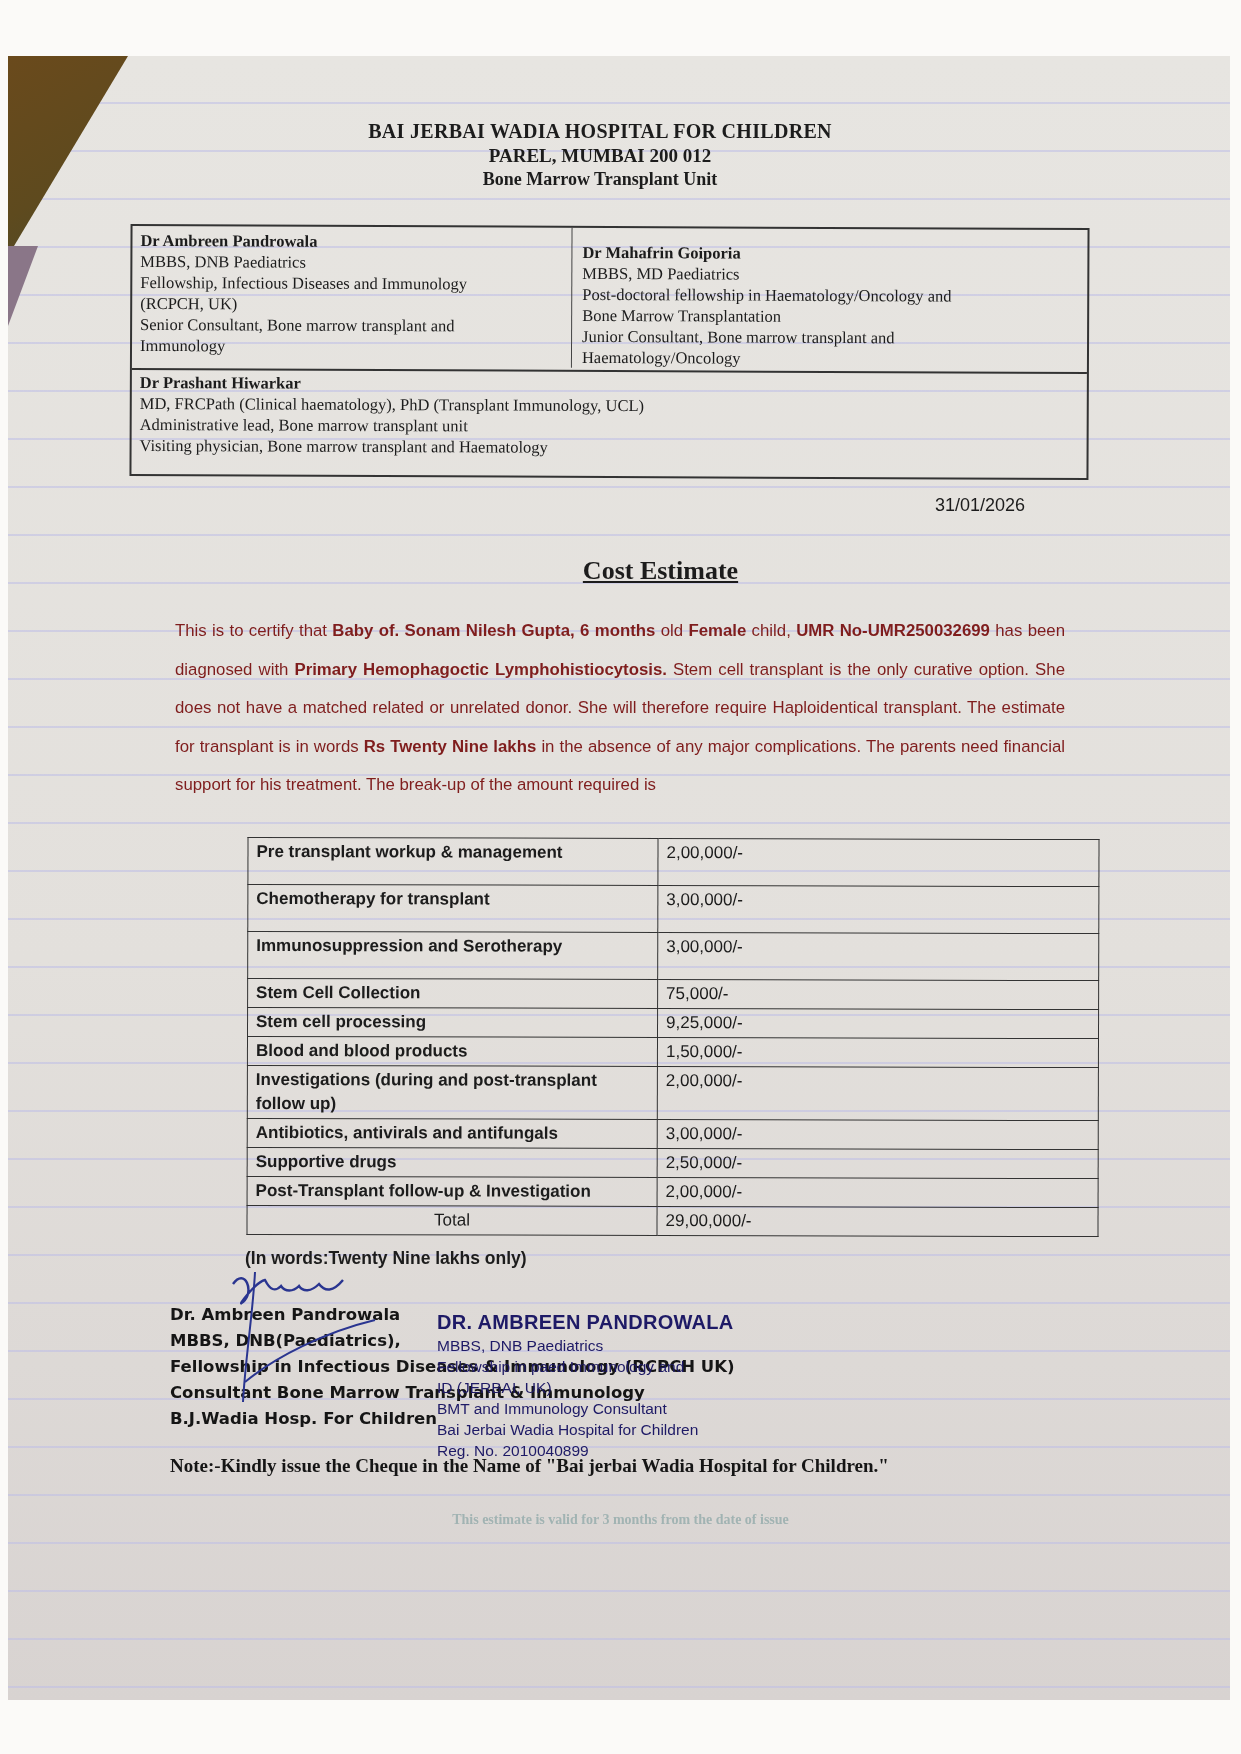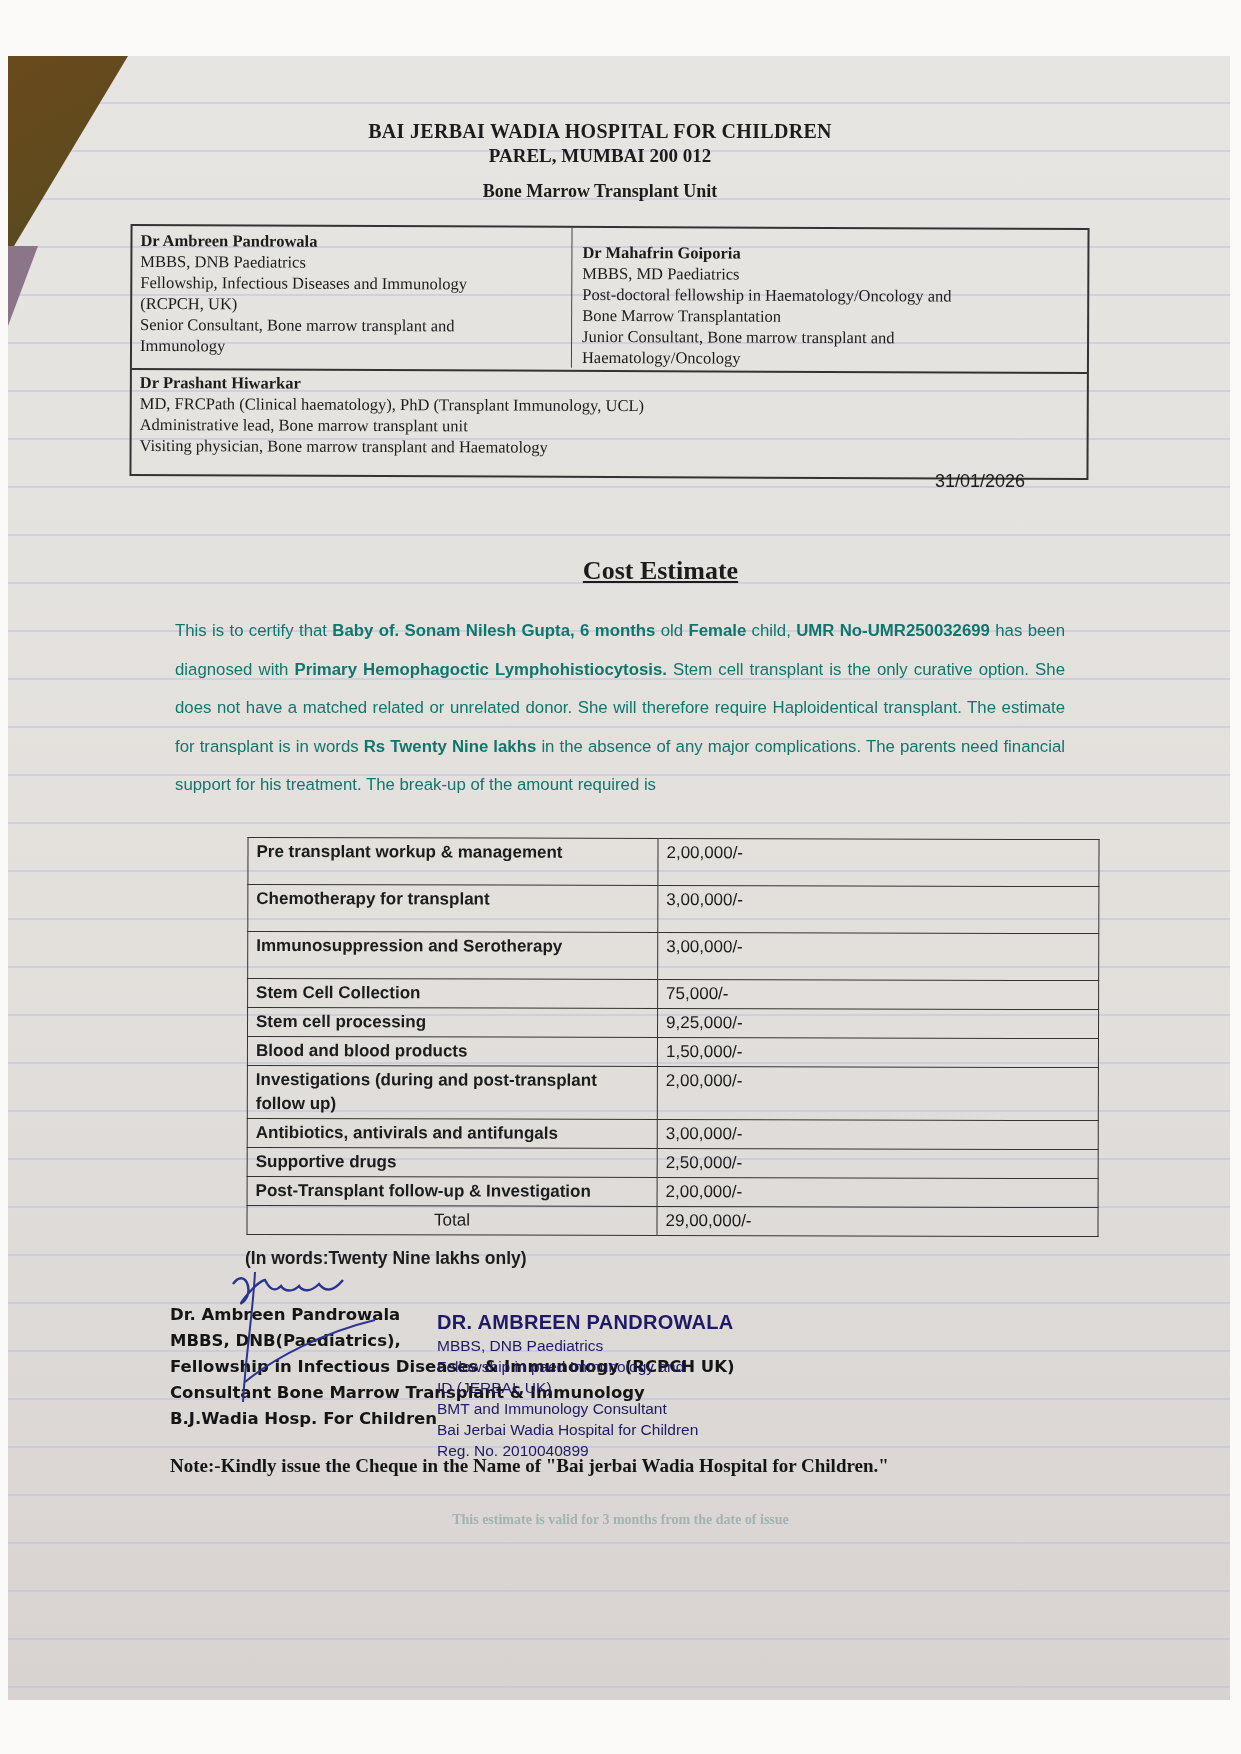--- a/index.html
+++ b/index.html
@@ -23,32 +23,32 @@
     clip-path: polygon(0 0, 100% 0, 0 100%);
   }
   .corner-fold2 {
     position:absolute; left:0; top:190px; width:30px; height:80px;
     background:#8a7688; clip-path: polygon(0 0, 100% 0, 0 100%);
   }
   .page { position:absolute; inset:0; font-family:"Liberation Serif", serif; color:#1c1c1c; }
   .hdr { position:absolute; left:300px; top:120px; width:600px; text-align:center; font-weight:bold; }
   .hdr .l1 { font-size:20px; letter-spacing:0.3px; }
   .hdr .l2 { font-size:19px; margin-top:2px; }
-  .hdr .l3 { font-size:18px; margin-top:14px; }
+  .hdr .l3 { font-size:18px; margin-top:2px; }
   .docs {
     position:absolute; left:130px; top:226px; width:955px; height:248px;
     border:2px solid #333; transform:rotate(0.25deg); font-size:16.5px; line-height:21px;
   }
   .docA { position:absolute; left:0; top:0; width:440px; height:140px; padding:4px 8px; border-right:1.5px solid #444; box-sizing:border-box; }
   .docB { position:absolute; left:440px; top:0; width:515px; height:140px; padding:14px 8px 0 10px; box-sizing:border-box; }
   .docC { position:absolute; left:0; top:142px; width:955px; height:106px; padding:2px 8px; border-top:2px solid #333; box-sizing:border-box; }
   .docs .nm { font-weight:bold; }
-  .date { position:absolute; left:935px; top:471px; font-family:"Liberation Sans", sans-serif; font-size:18px; }
+  .date { position:absolute; left:935px; top:495px; font-family:"Liberation Sans", sans-serif; font-size:18px; }
   .title { position:absolute; left:0; width:1241px; top:556px; text-align:center; font-weight:bold; font-size:26px; text-decoration:underline;padding-left:40px; }
-  .para { position:absolute; left:175px; top:612px; width:890px; font-family:"Liberation Sans", sans-serif; font-size:16.8px; line-height:38.5px; text-align:justify; color:#0f766e; }
+  .para { position:absolute; left:175px; top:612px; width:890px; font-family:"Liberation Sans", sans-serif; font-size:16.8px; line-height:38.5px; text-align:justify; color:#7f1d1d; }
   .para b { font-weight:bold; }
   .costs { position:absolute; left:247px; top:838px; width:852px; border-collapse:collapse; font-family:"Liberation Sans", sans-serif; font-size:17px; font-weight:bold; transform:rotate(0.15deg); }
   .costs td { border:1.5px solid #333; padding:2px 8px; vertical-align:top; line-height:24px; }
   .costs td.item { width:393px; }
   .costs td.amt { font-weight:normal; }
   .costs tr.tall td { height:42px; }
   .costs tr.total td.item { text-align:center; font-weight:normal; }
   .inwords { position:absolute; left:245px; top:1248px; font-family:"Liberation Sans", sans-serif; font-weight:bold; font-size:17.5px; }
   .sign { position:absolute; left:170px; top:1302px; font-family:"DejaVu Sans", sans-serif; font-weight:bold; font-size:16.5px; line-height:26px; color:#151515; }
   .stamp { position:absolute; left:437px; top:1312px; font-family:"Liberation Sans", sans-serif; color:#1e1a66; font-size:16px; line-height:21px; }

